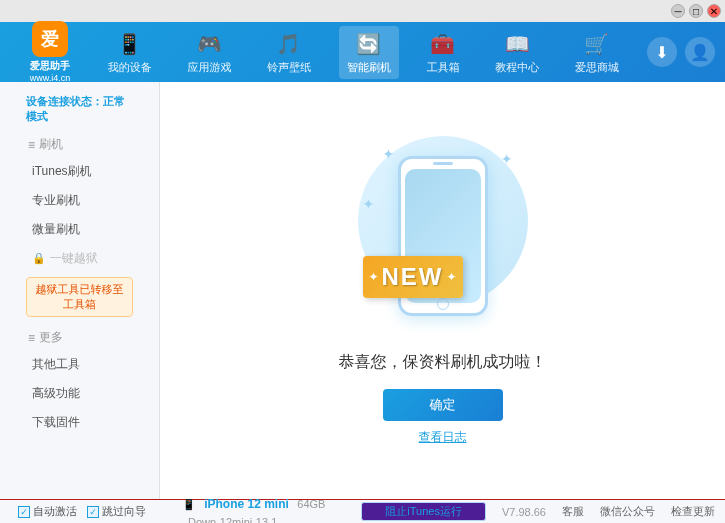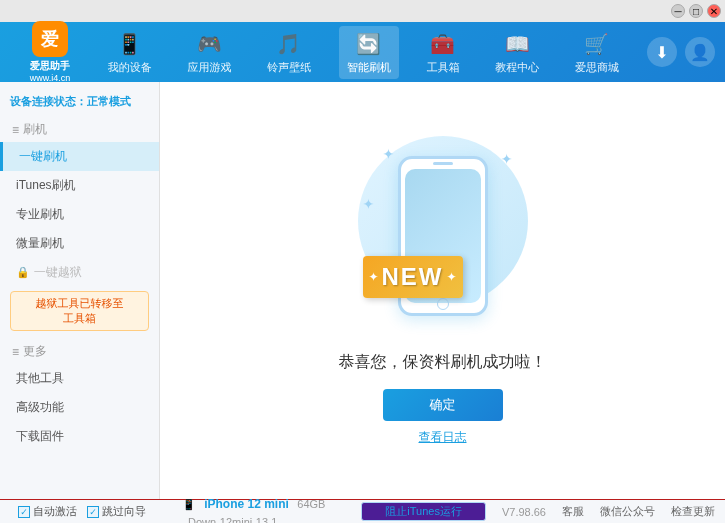--- a/index.html
+++ b/index.html
@@ -90,21 +90,21 @@
       height: calc(523px - 22px - 60px - 24px);
     }
 
     
     .sidebar {
       width: 160px;
       background: #f5f7fa;
       border-right: 1px solid #e0e0e0;
       flex-shrink: 0;
       overflow-y: auto;
-      padding: 8px 0;
+      padding: 8px 16px;
     }
     .status-bar-top {
       padding: 4px 10px 8px;
       font-size: 11px;
       color: #666;
     }
     .status-bar-top span { color: #1a9fe0; font-weight: bold; }
 
     .sidebar-section-title {
       padding: 4px 12px;
@@ -377,23 +377,20 @@
 <div class="main">
 
   <div class="sidebar">
     <div class="status-bar-top">
       <span>设备连接状态：</span><span>正常模式</span>
     </div>
 
     <div class="sidebar-section-title">
       <span>≡</span>
       <span>刷机</span>
-    </div>
-    <div class="sidebar-item active">
-      <span>一键刷机</span>
     </div>
     <div class="sidebar-item">
       <span>iTunes刷机</span>
     </div>
     <div class="sidebar-item">
       <span>专业刷机</span>
     </div>
     <div class="sidebar-item">
       <span>微量刷机</span>
     </div>

